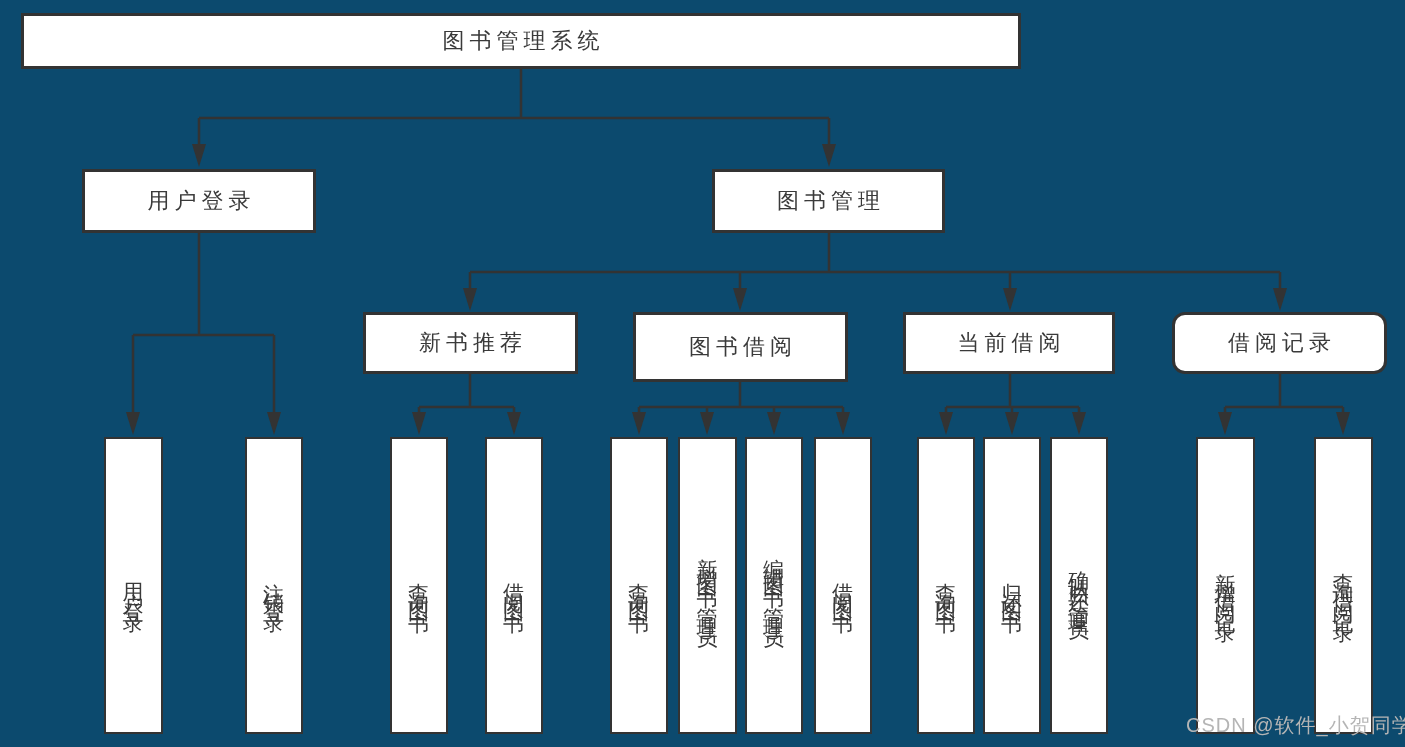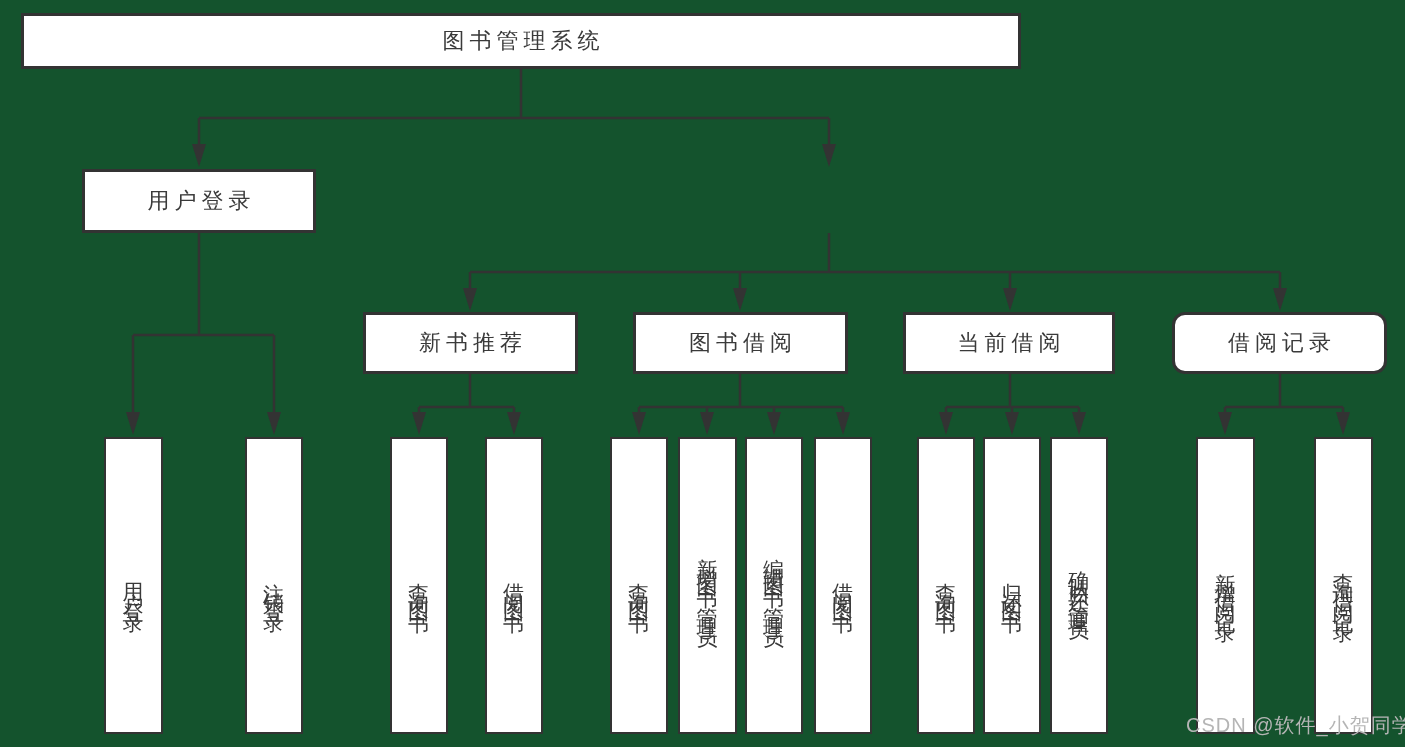--- a/index.html
+++ b/index.html
@@ -4,21 +4,21 @@
 <style>
   html, body {
     margin: 0;
     padding: 0;
     background: #ffffff;
   }
   #stage {
     position: relative;
     width: 1405px;
     height: 747px;
-    background: #14532d;
+    background: #0c4a6e;
     font-family: "Liberation Sans", sans-serif;
     overflow: hidden;
   }
   #connectors {
     position: absolute;
     left: 0;
     top: 0;
     width: 1405px;
     height: 747px;
     pointer-events: none;
@@ -112,25 +112,28 @@
     </g>
   </svg>
 
   <div class="box hbox" style="left:21px; top:13px; width:1000px; height:56px;">
     <span>图书管理系统</span>
   </div>
 
   <div class="box hbox" style="left:82px; top:169px; width:234px; height:64px;">
     <span>用户登录</span>
   </div>
+  <div class="box hbox" style="left:712px; top:169px; width:233px; height:64px;">
+    <span>图书管理</span>
+  </div>
 
   <div class="box hbox" style="left:363px; top:312px; width:215px; height:62px;">
     <span>新书推荐</span>
   </div>
-  <div class="box hbox" style="left:633px; top:312px; width:215px; height:62px;">
+  <div class="box hbox" style="left:633px; top:312px; width:215px; height:70px;">
     <span>图书借阅</span>
   </div>
   <div class="box hbox" style="left:903px; top:312px; width:212px; height:62px;">
     <span>当前借阅</span>
   </div>
   <div class="box hbox" style="left:1172px; top:312px; width:215px; height:62px;border-radius:13px;">
     <span>借阅记录</span>
   </div>
 
   <div class="box leaf" style="left:104px; top:437px; width:59px; height:297px;">

